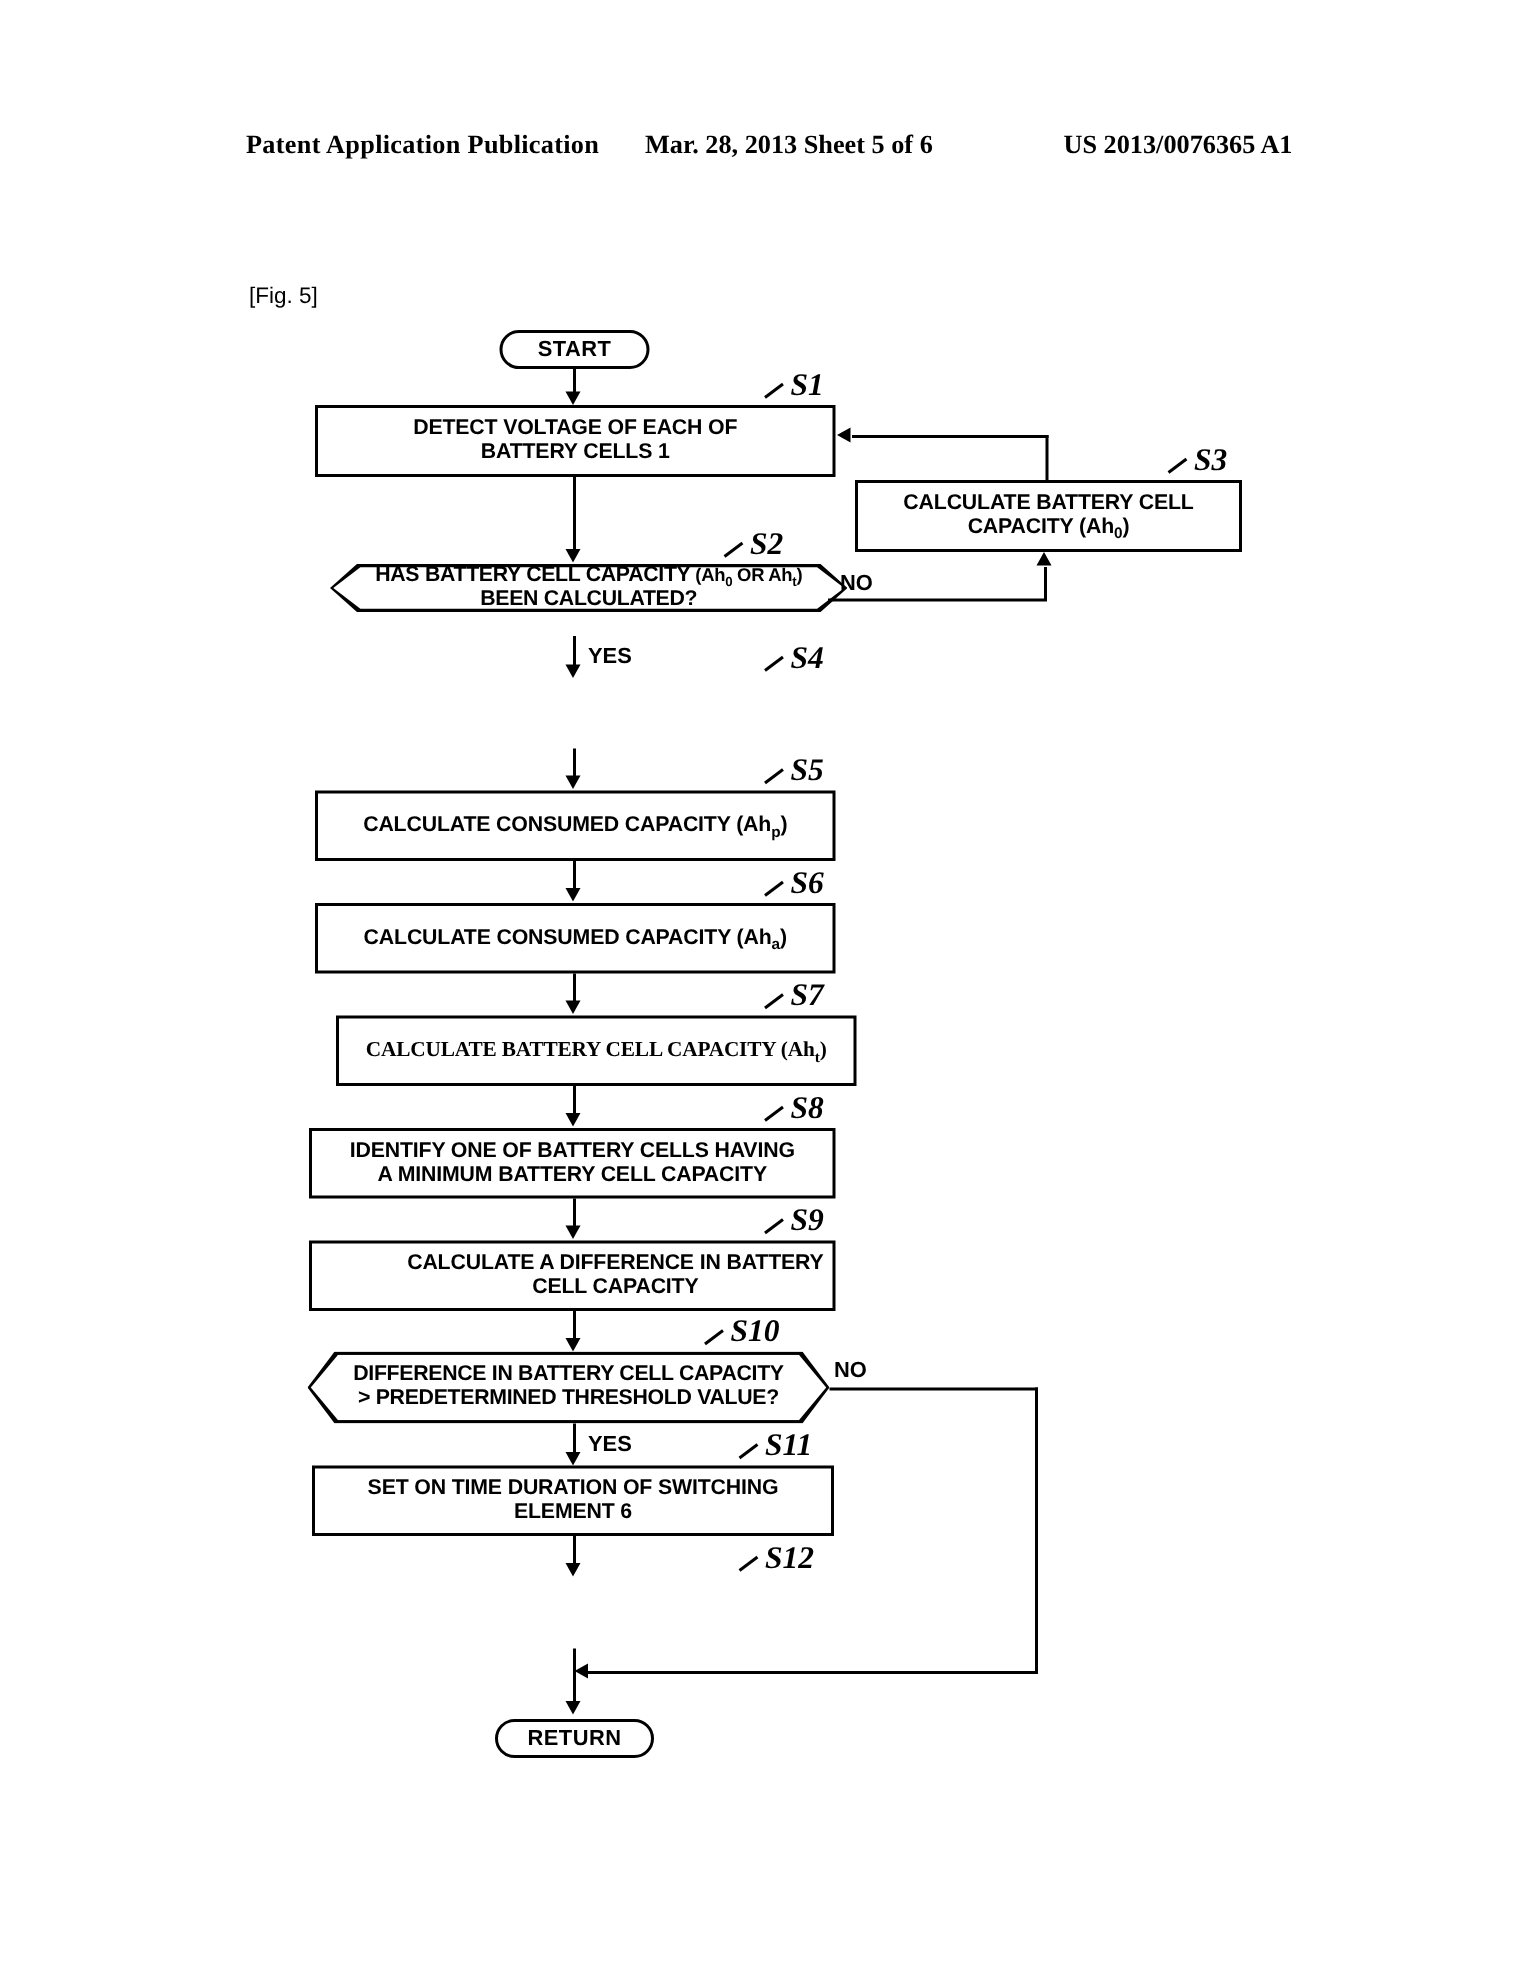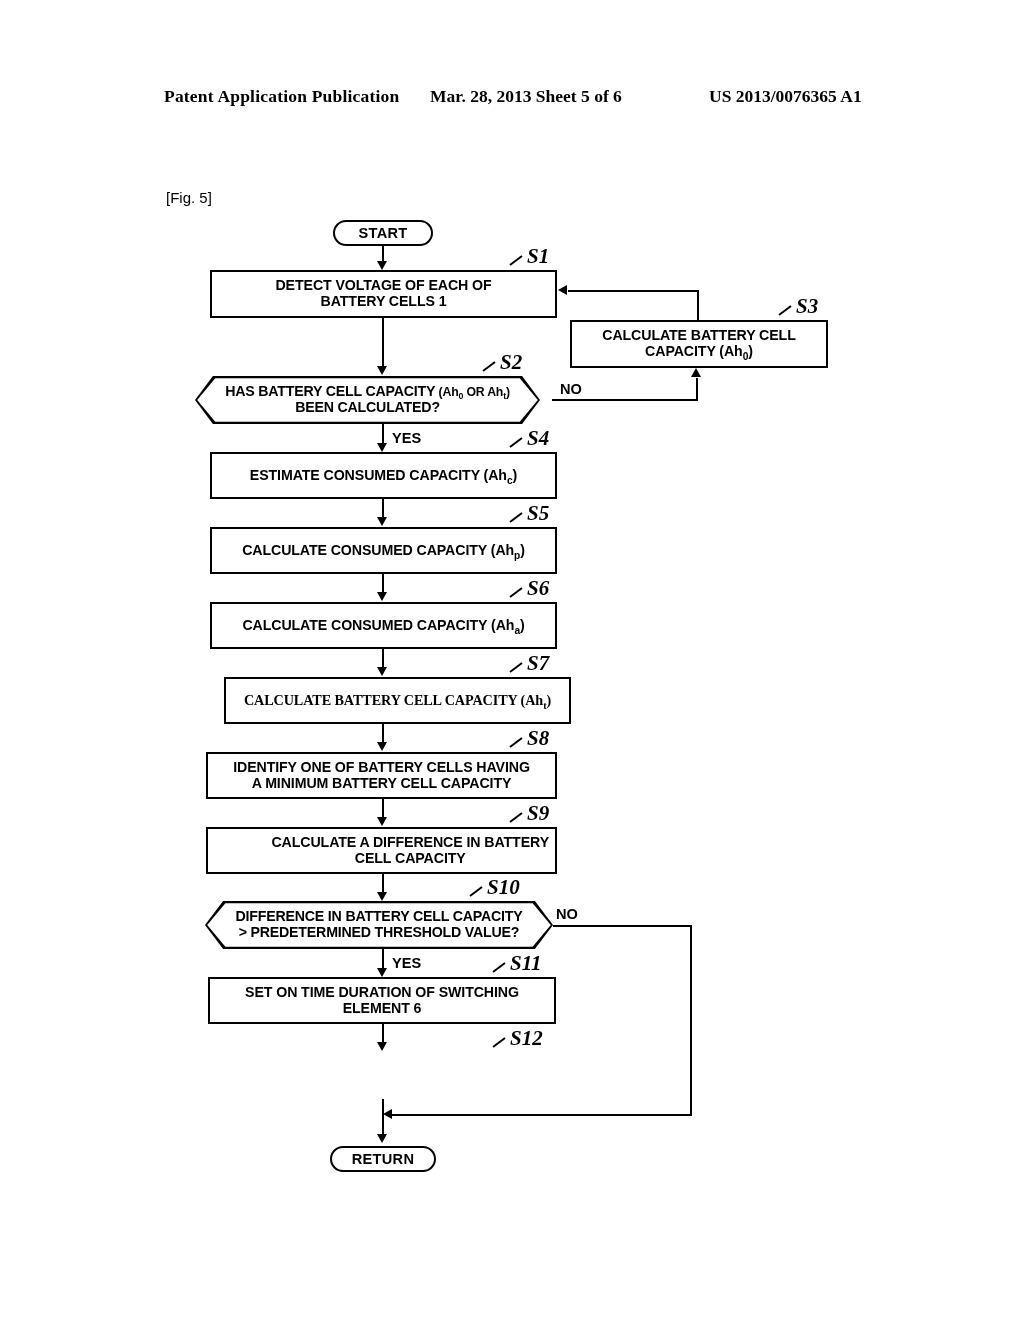--- a/index.html
+++ b/index.html
@@ -186,21 +186,21 @@
       <span>DETECT VOLTAGE OF EACH OF</span><br>
       <span>BATTERY CELLS 1</span>
     </span>
   </div>
   <div class="tick" style="left:510px; top:264px;"></div>
   <div class="steplabel" style="left:527px; top:244px;">S1</div>
 
   <div class="vline" style="left:382px; top:318px; height:50px;"></div>
   <div class="arrow-down" style="left:377px; top:366px;"></div>
 
-  <div class="hex" style="left:195px; top:376px; width:345px; height:48px;">
+  <div class="hex" style="left:220px; top:376px; width:345px; height:32px;">
     <div class="hex-inner"></div>
     <span class="txt">
       <span>HAS BATTERY CELL CAPACITY</span><span class="small-sub"> (Ah<sub>0</sub> OR Ah<sub>t</sub>)</span><br>
       <span>BEEN CALCULATED?</span>
     </span>
   </div>
   <div class="tick" style="left:483px; top:370px;"></div>
   <div class="steplabel" style="left:500px; top:350px;">S2</div>
 
   <div class="branchlabel" style="left:560px; top:381px;">NO</div>
@@ -218,23 +218,20 @@
   <div class="steplabel" style="left:796px; top:294px;">S3</div>
 
   <div class="vline" style="left:697px; top:290px; height:30px;"></div>
   <div class="hline" style="left:568px; top:290px; width:131px;"></div>
   <div class="arrow-left" style="left:558px; top:285.4px;"></div>
 
   <div class="vline" style="left:382px; top:424px; height:22px;"></div>
   <div class="arrow-down" style="left:377px; top:443px;"></div>
   <div class="branchlabel" style="left:392px; top:430px;">YES</div>
 
-  <div class="node" style="left:210px; top:452px; width:347px; height:47px;">
-    <span class="txt">ESTIMATE CONSUMED CAPACITY (Ah<sub>c</sub>)</span>
-  </div>
   <div class="tick" style="left:510px; top:446px;"></div>
   <div class="steplabel" style="left:527px; top:426px;">S4</div>
 
   <div class="vline" style="left:382px; top:499px; height:19px;"></div>
   <div class="arrow-down" style="left:377px; top:517px;"></div>
 
   <div class="node" style="left:210px; top:527px; width:347px; height:47px;">
     <span class="txt">CALCULATE CONSUMED CAPACITY (Ah<sub>p</sub>)</span>
   </div>
   <div class="tick" style="left:510px; top:521px;"></div>

